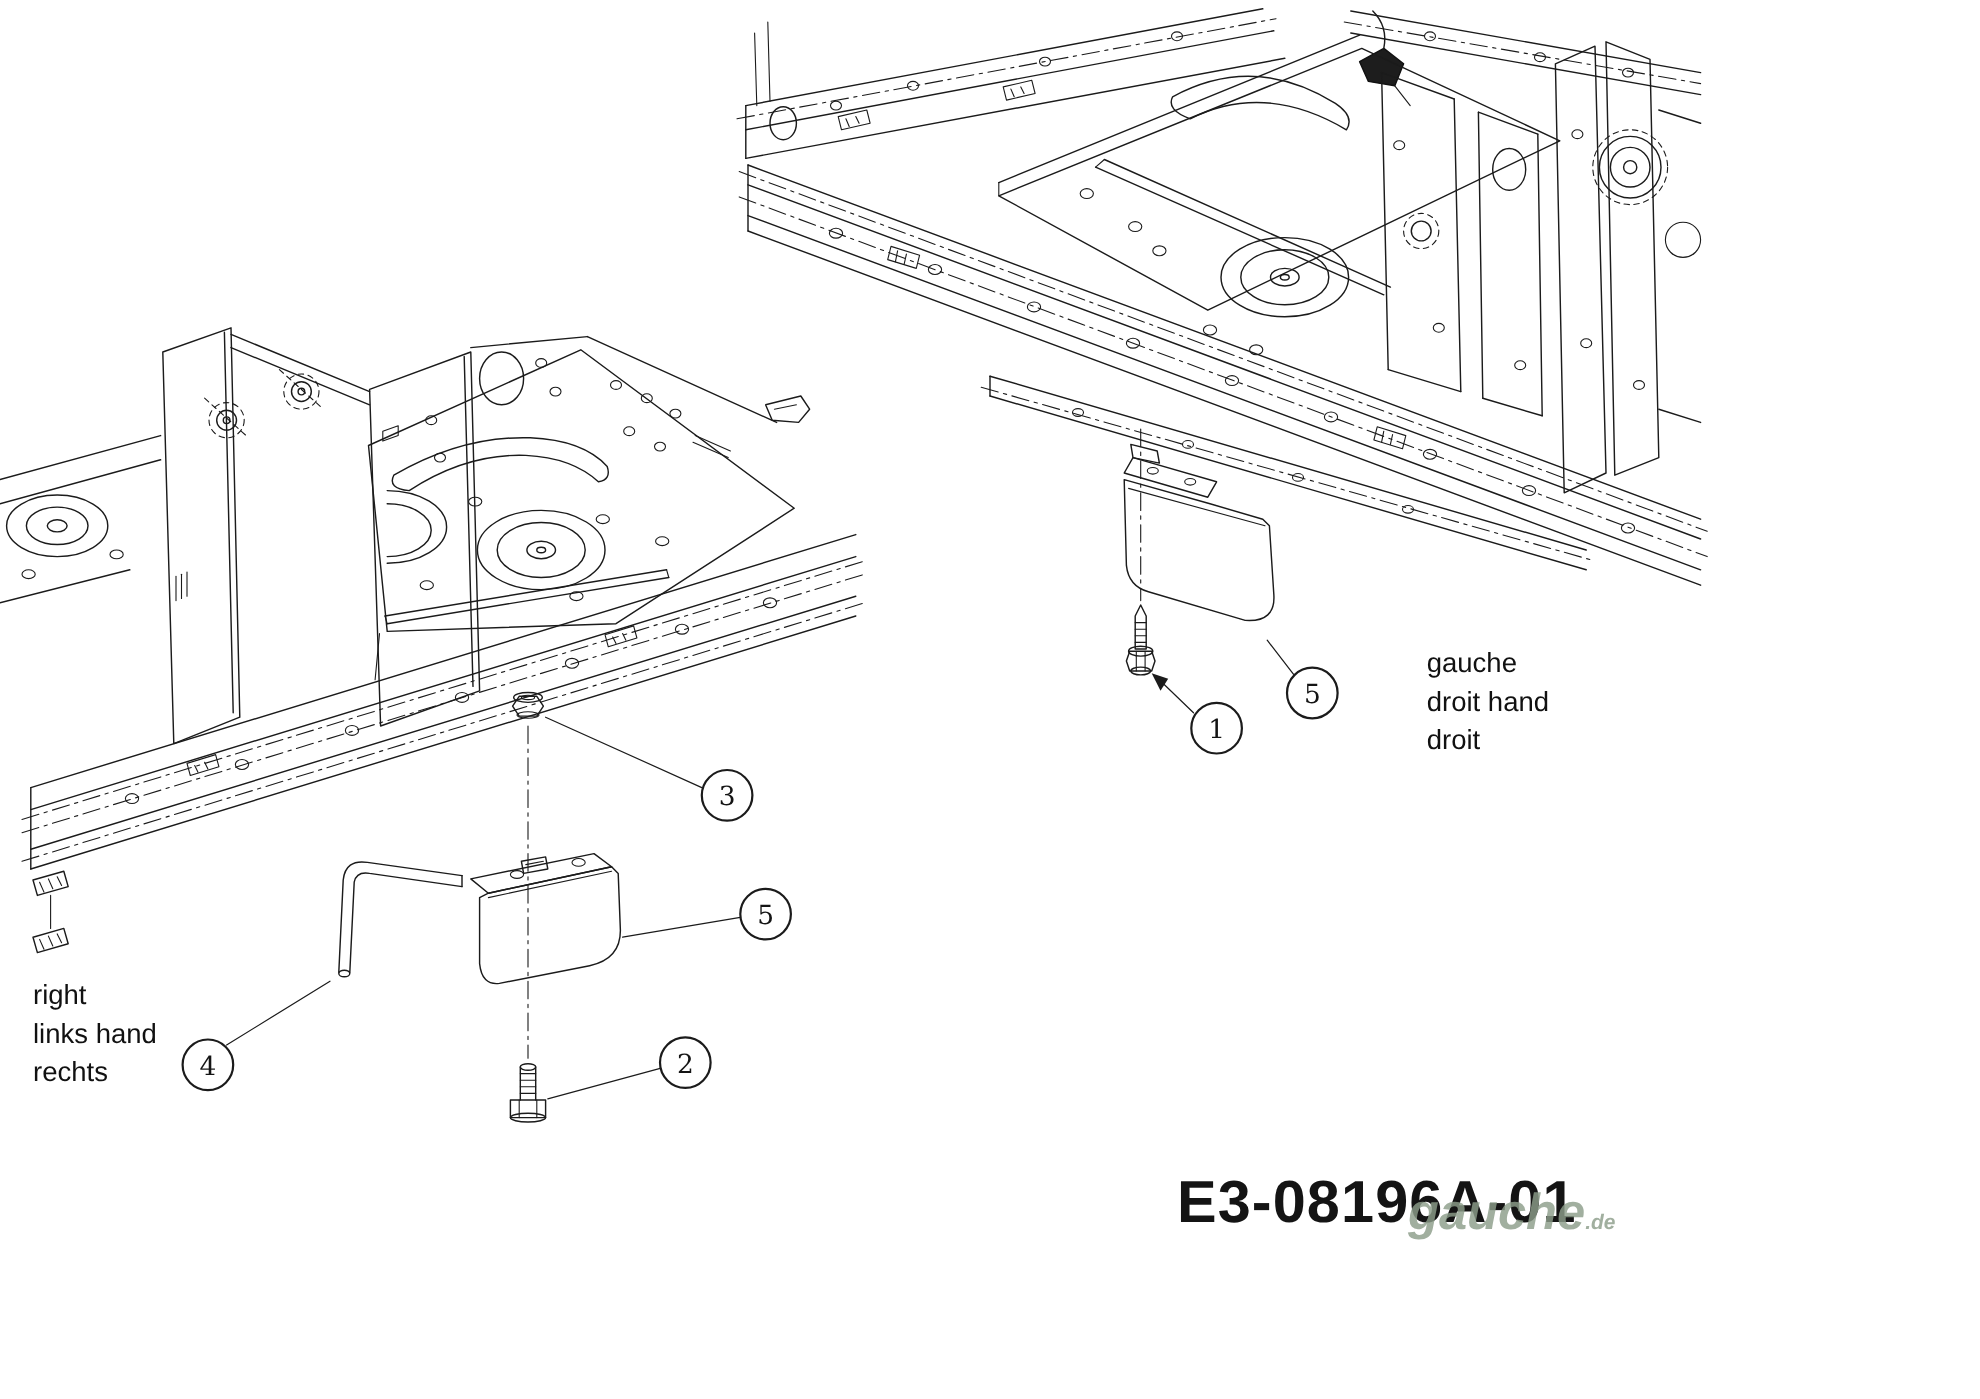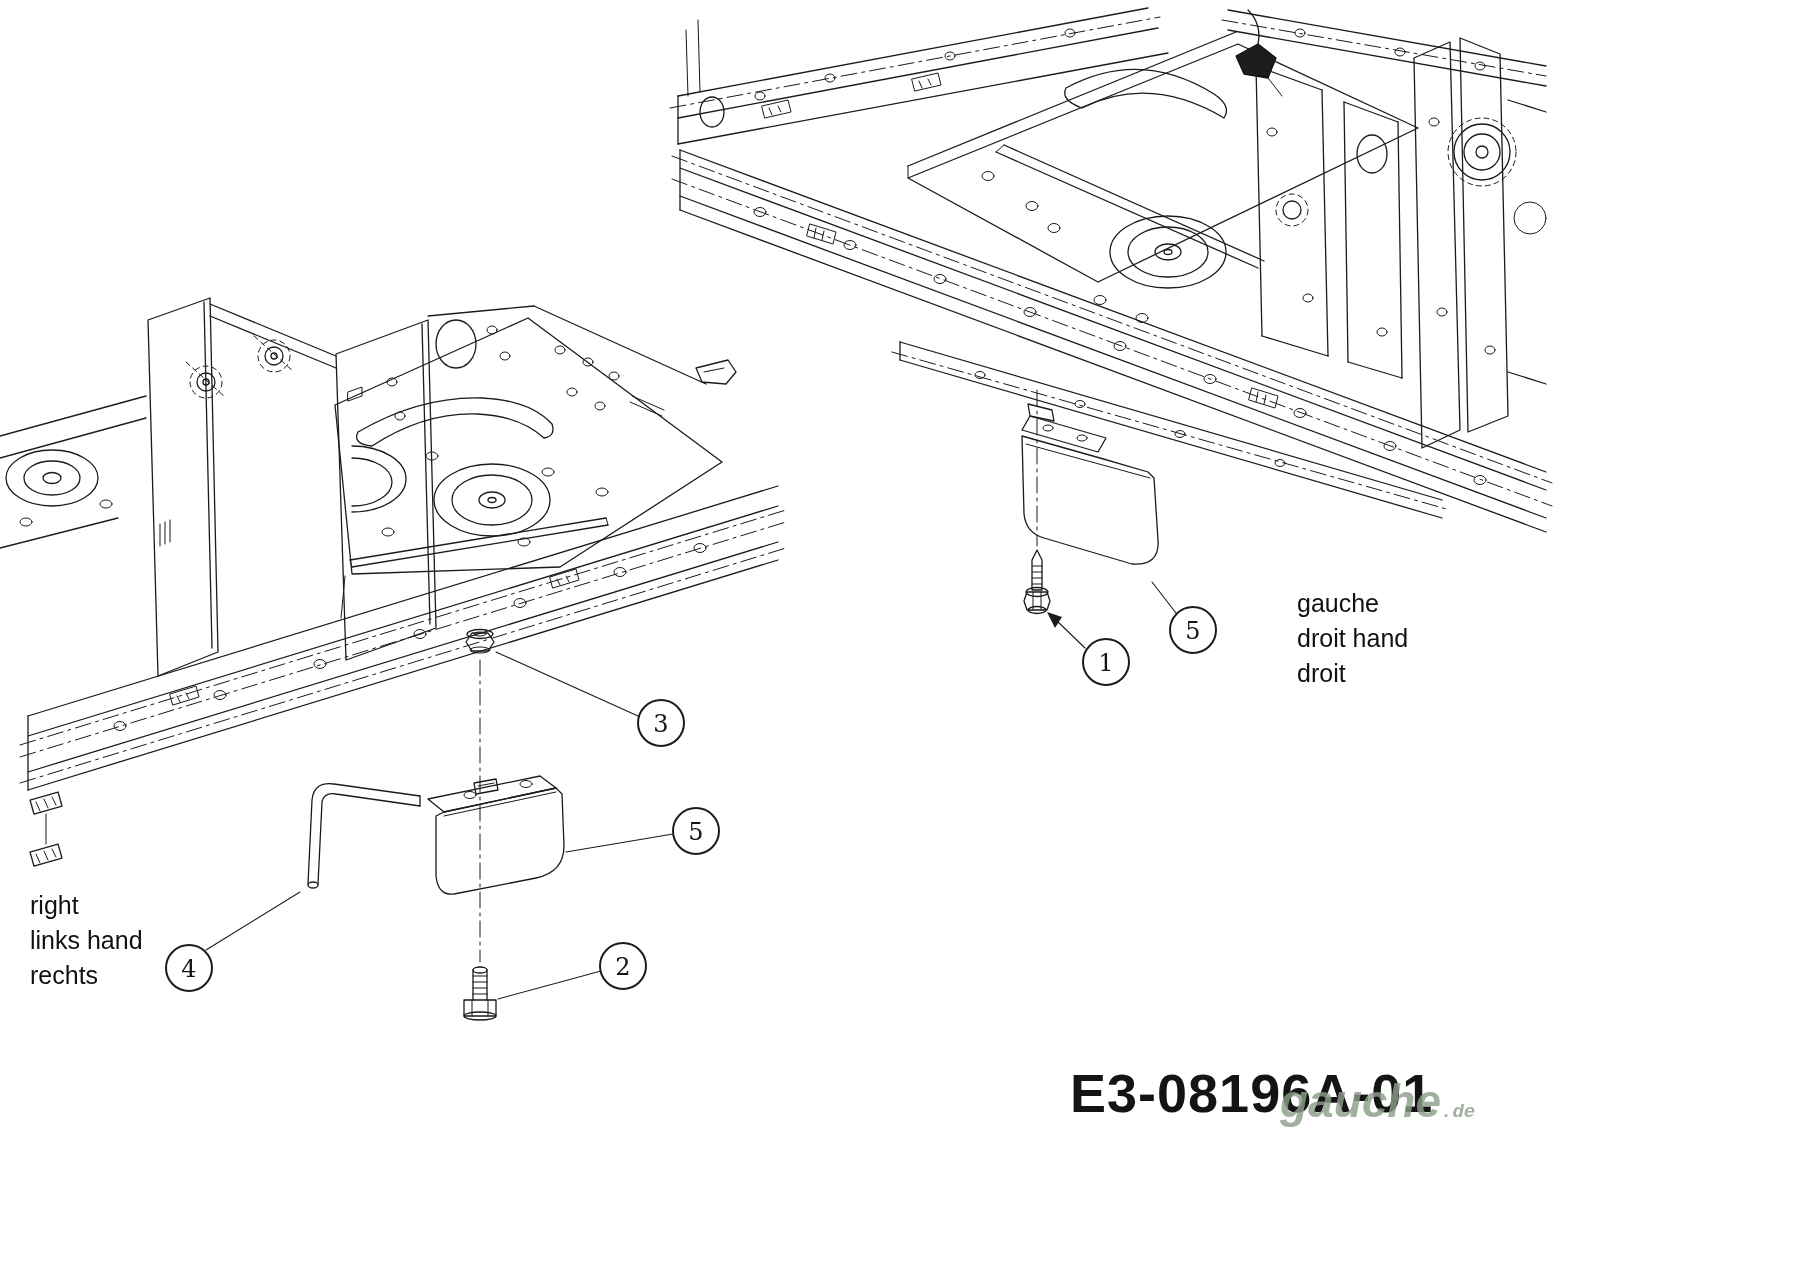--- a/index.html
+++ b/index.html
@@ -30,21 +30,21 @@
   .labels-right { left:1297px; top:586px; }
   .partno {
     position:absolute; left:1070px; top:1062px; z-index:2;
     font-size:54px; font-weight:700; letter-spacing:1px; color:#141414;
   }
   .watermark {
     position:absolute; left:1280px; top:1074px; z-index:3;
     font-size:46px; font-style:italic; font-weight:700;
     color:rgba(140,158,138,0.82); white-space:nowrap;
   }
-  .watermark .tld { font-size:19px; font-weight:700;font-family:Liberation Mono, monospace; }
+  .watermark .tld { font-size:19px; font-weight:700; }
 </style>
 </head>
 <body>
 
 <div class="stage">
 
   <svg class="drawing" width="1800" height="1272" viewBox="0 0 1800 1272">
 
     <g>
 

